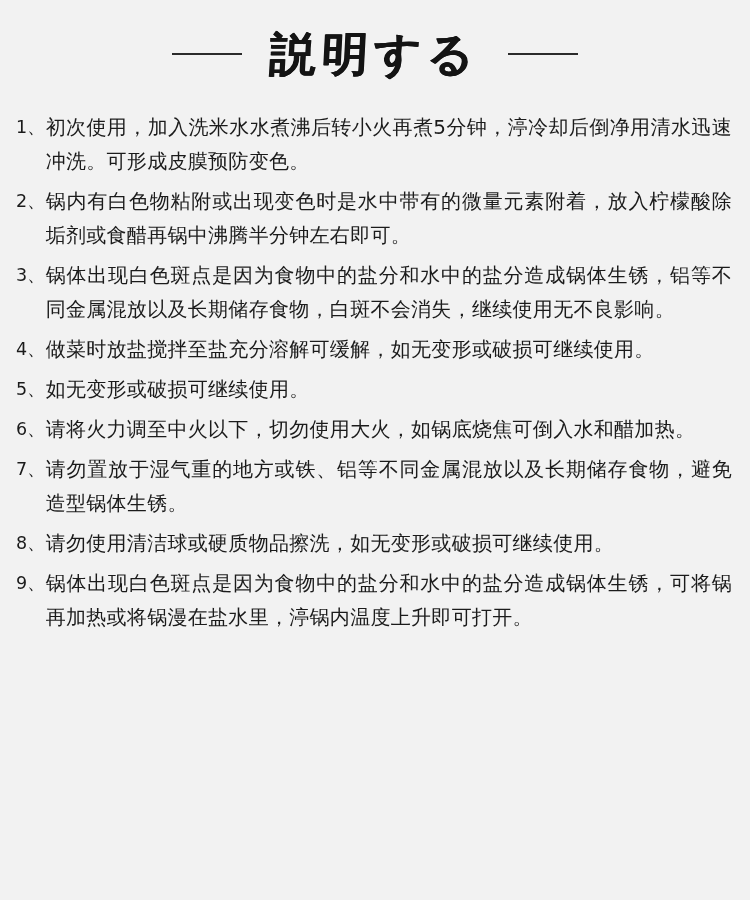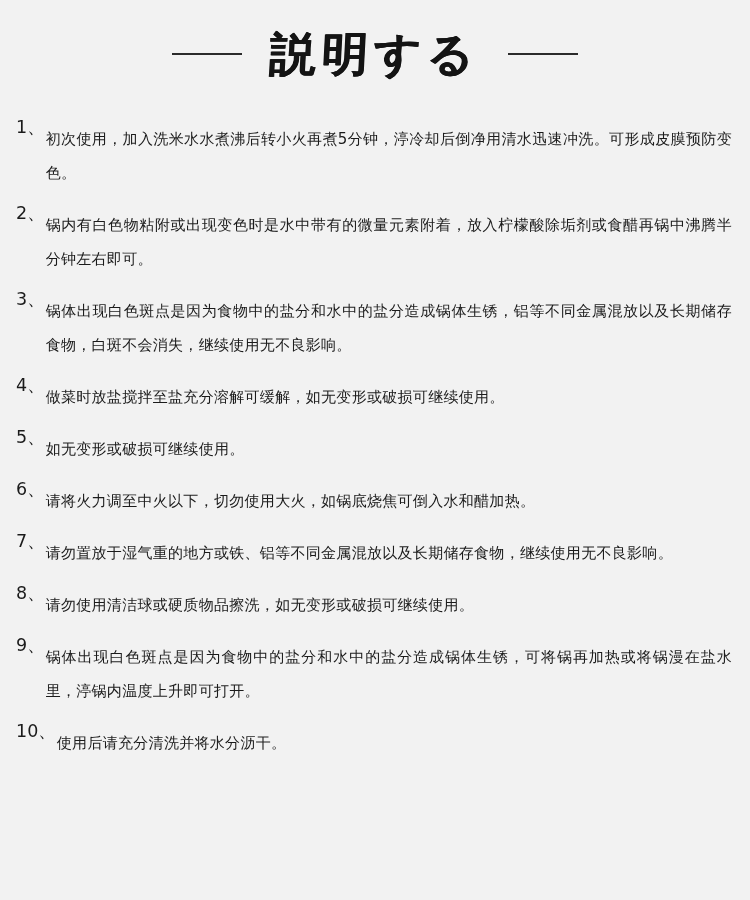--- a/index.html
+++ b/index.html
@@ -66,26 +66,25 @@
     flex: 0 0 auto;
     font-size: 17.5px;
     line-height: 34px;
     color: #1b1b1b;
     white-space: nowrap;
     padding-right: 1px;
     letter-spacing: 0px;
   }
   .text {
     flex: 1 1 auto;
-    font-size: 15px;
+    font-size: 20px;
     line-height: 34px;
     color: #1b1b1b;
     letter-spacing: 0.3px;
     text-align: justify;
-    margin-top: 12px;
   }
 </style>
 </head>
 <body>
 
 <div class="page">
 
   <div class="header">
     <div class="rule left"></div>
     <div class="title">説明する</div>
@@ -119,32 +118,28 @@
       <div class="text">如无变形或破损可继续使用。</div>
     </div>
 
     <div class="item">
       <div class="num">6、</div>
       <div class="text">请将火力调至中火以下，切勿使用大火，如锅底烧焦可倒入水和醋加热。</div>
     </div>
 
     <div class="item">
       <div class="num">7、</div>
-      <div class="text">请勿置放于湿气重的地方或铁、铝等不同金属混放以及长期储存食物，继续使用无不良影响。</div>
+      <div class="text">请勿置放于湿气重的地方或铁、铝等不同金属混放以及长期储存食物，避免造型锅体生锈。</div>
     </div>
 
     <div class="item">
       <div class="num">8、</div>
       <div class="text">请勿使用清洁球或硬质物品擦洗，如无变形或破损可继续使用。</div>
     </div>
 
     <div class="item">
       <div class="num">9、</div>
       <div class="text">锅体出现白色斑点是因为食物中的盐分和水中的盐分造成锅体生锈，可将锅再加热或将锅漫在盐水里，渟锅内温度上升即可打开。</div>
     </div>
 
-    <div class="item">
-      <div class="num">10、</div>
-      <div class="text">使用后请充分清洗并将水分沥干。</div>
-    </div>
 
   </div>
 </div>
 
 </body></html>

